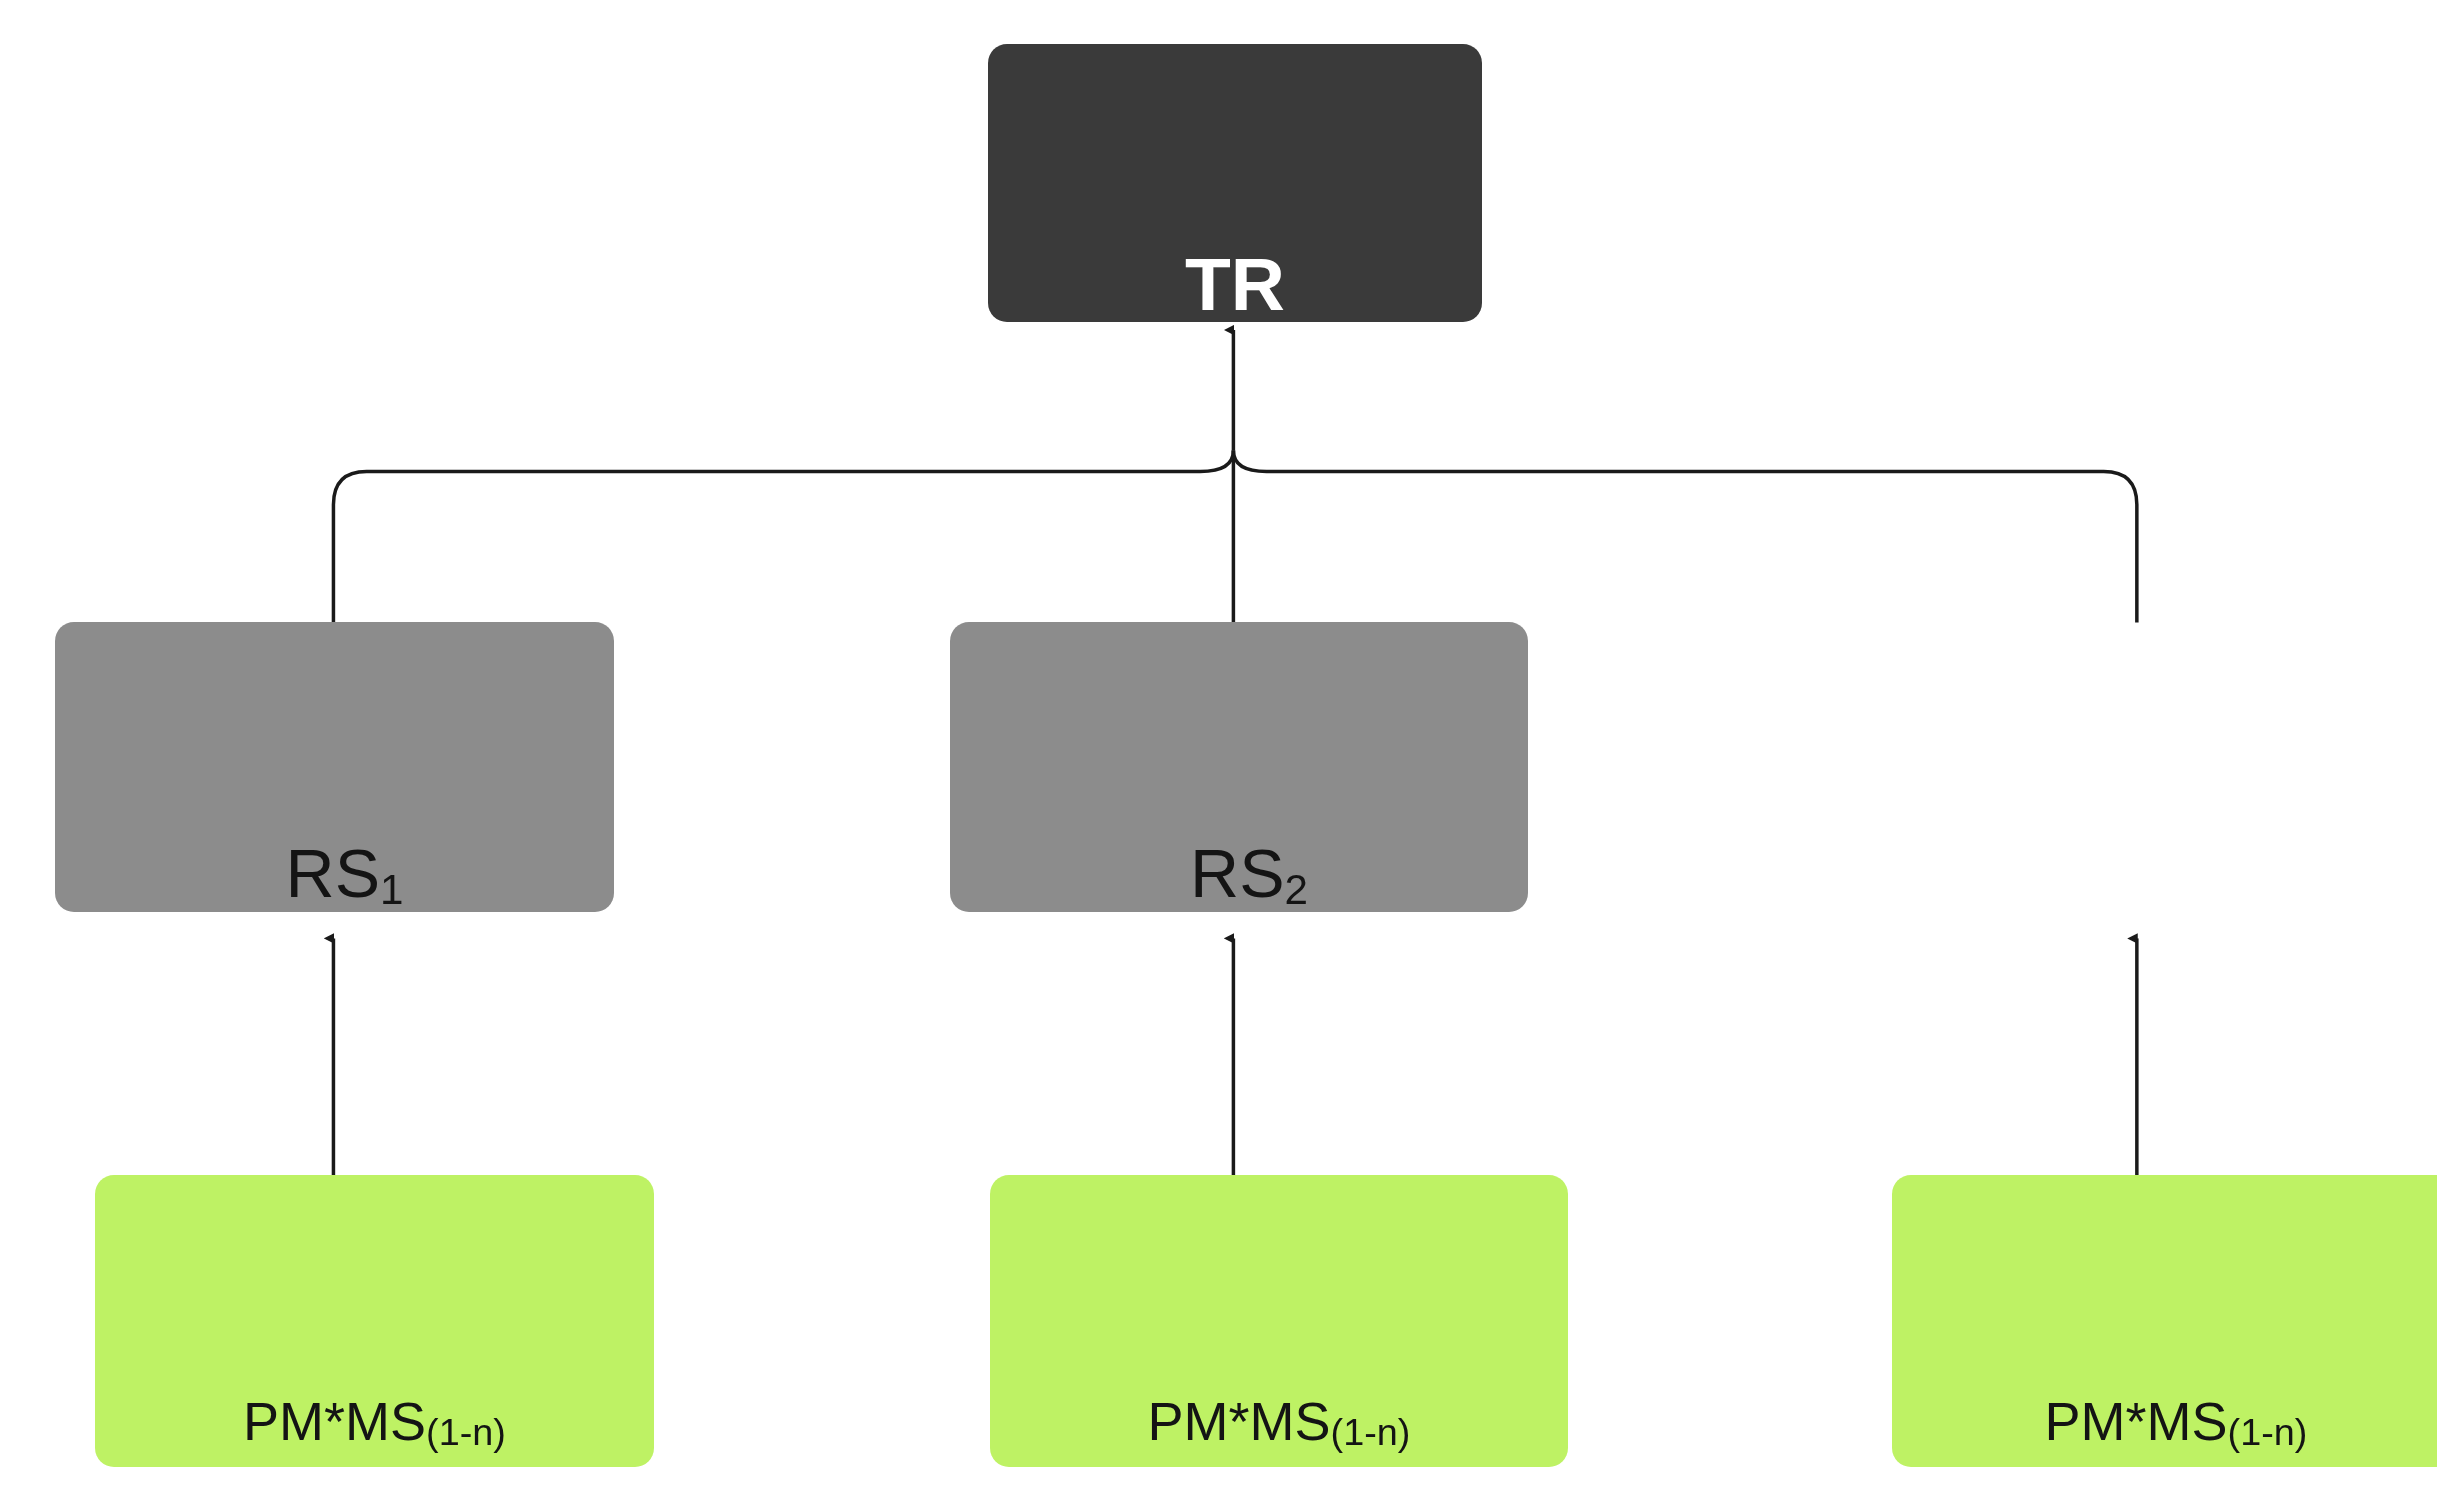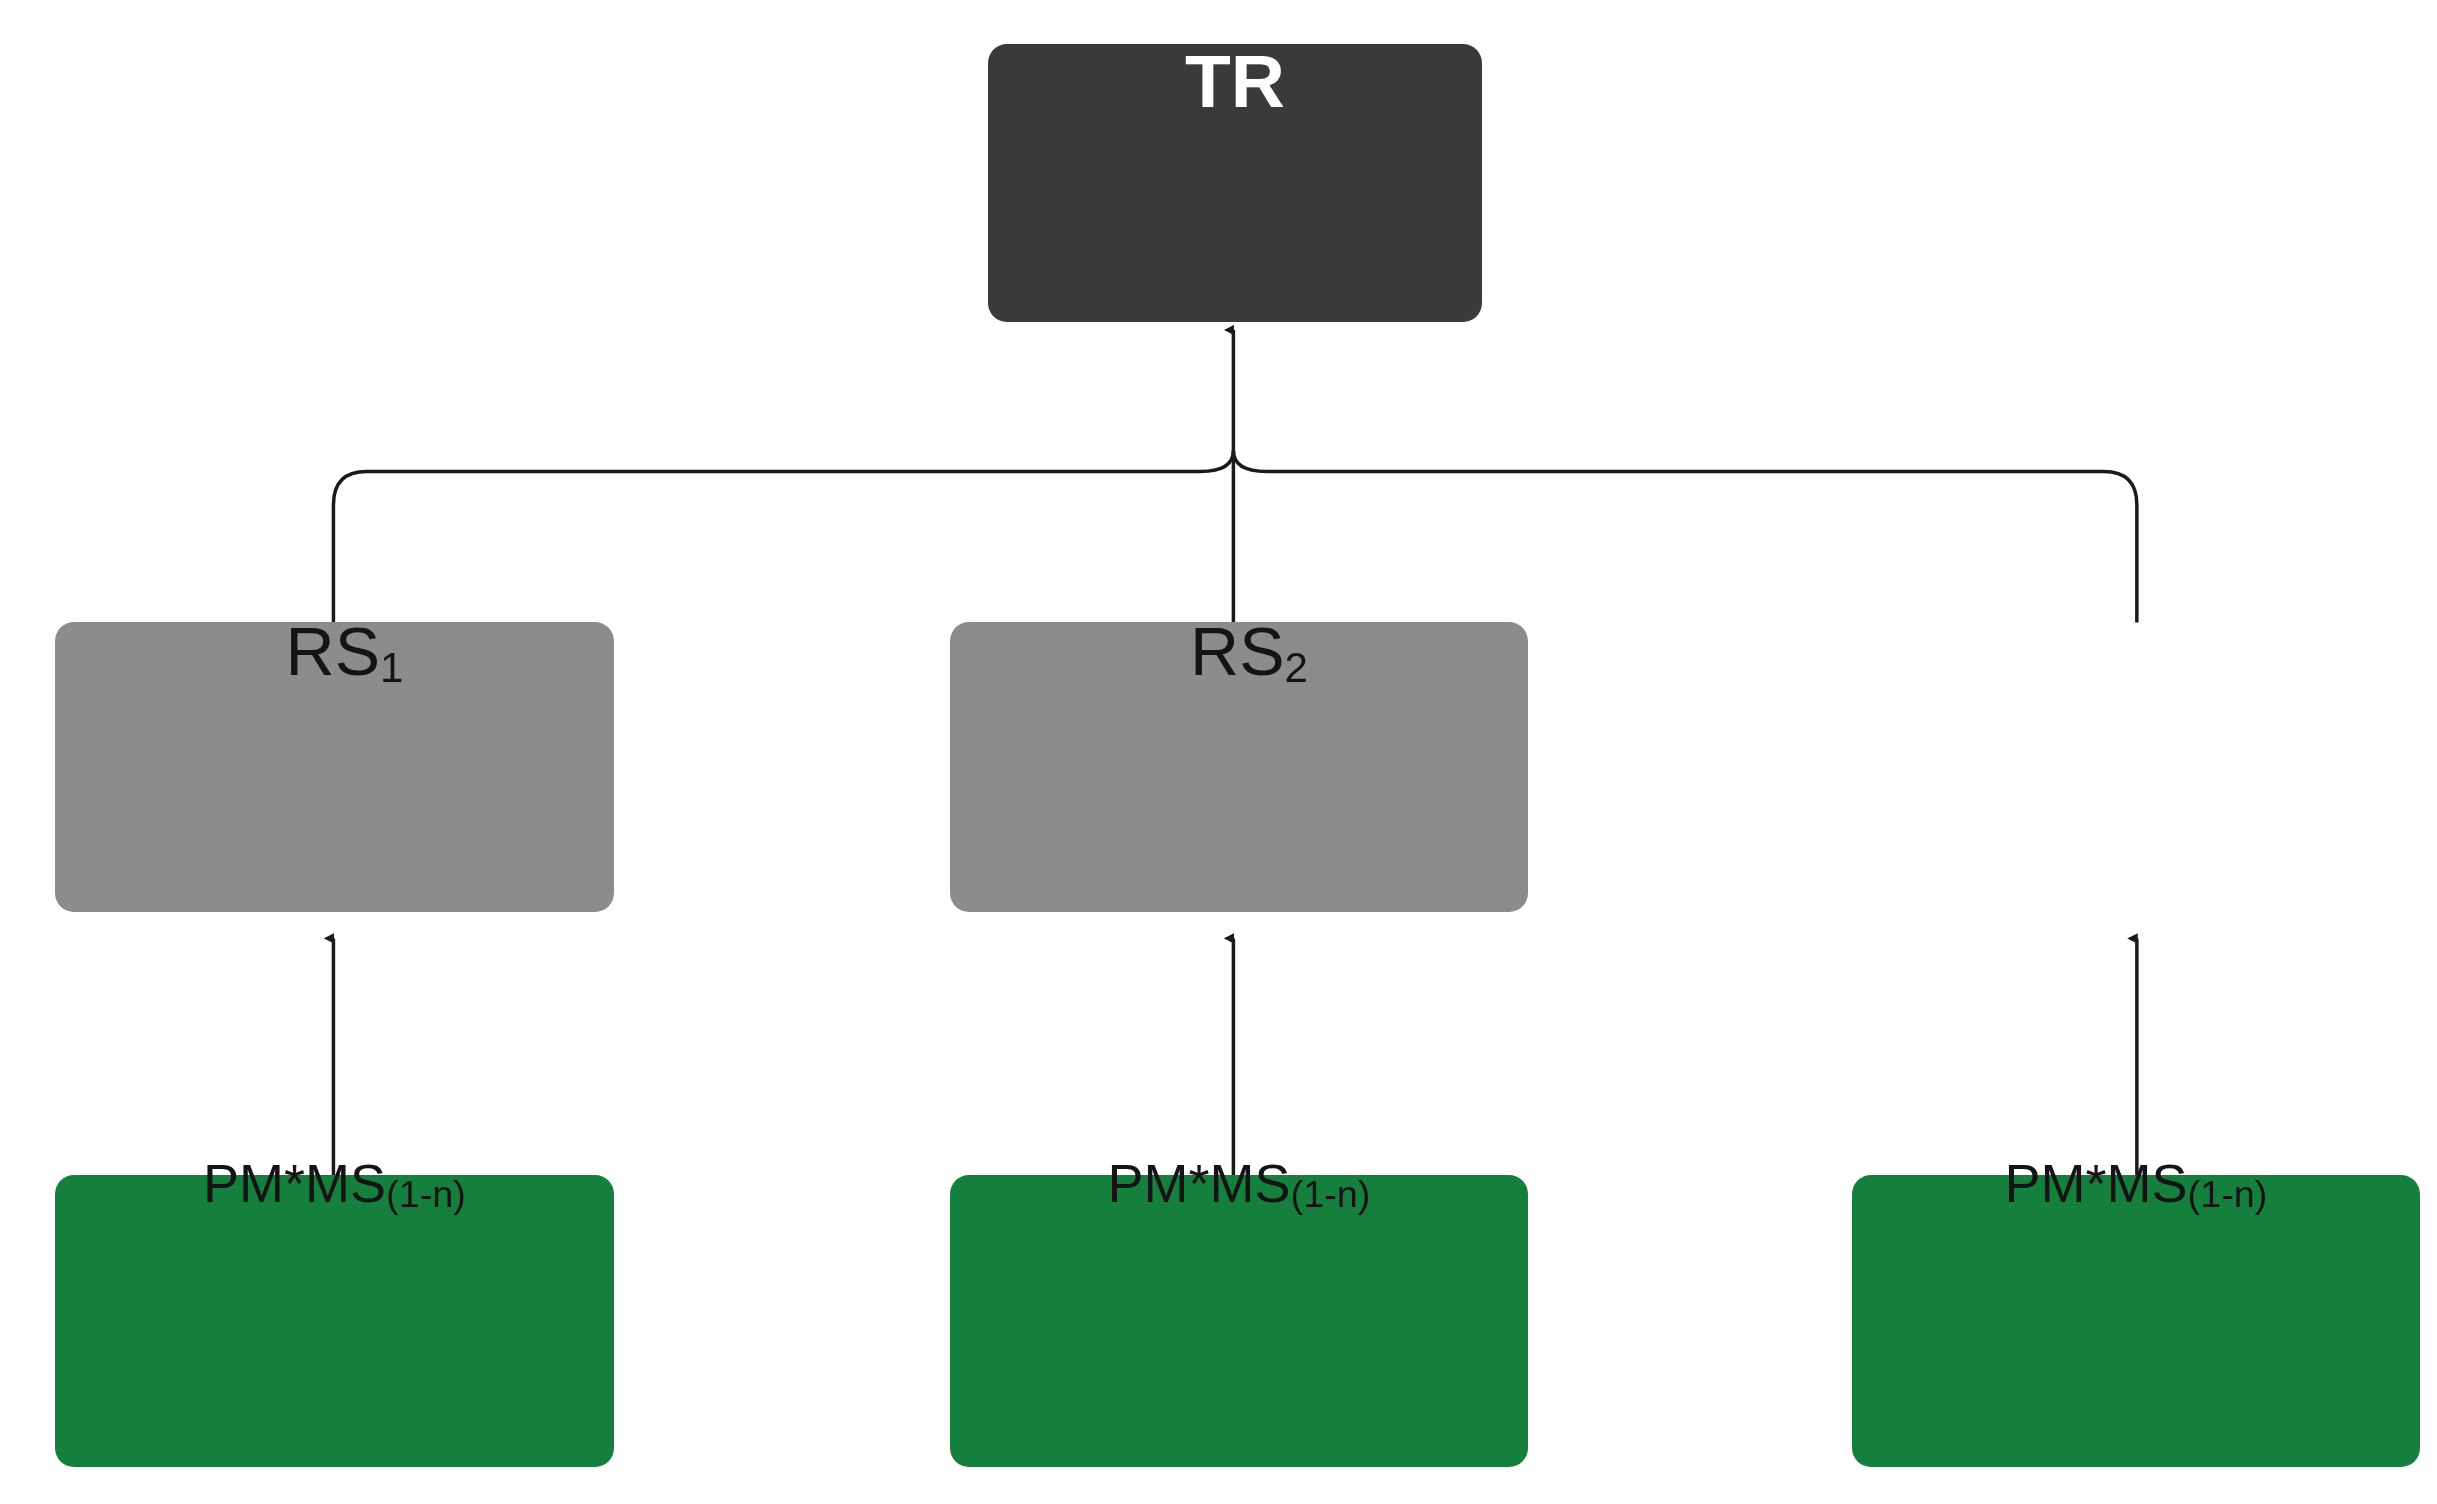--- a/index.html
+++ b/index.html
@@ -24,21 +24,21 @@
     top: 0;
     width: 2438px;
     height: 1505px;
     pointer-events: none;
   }
   .node {
     position: absolute;
     box-sizing: border-box;
     border-radius: 19px;
     display: flex;
-    align-items: flex-start;
+    align-items: flex-end;
     justify-content: center;
     text-align: center;
     line-height: 1;
   }
   .node-label {
     display: inline-block;
     white-space: nowrap;
   }
   .node-label sub {
     font-size: 0.62em;
@@ -64,24 +64,25 @@
     font-weight: normal;
   }
   .node-mid .node-label {
     position: relative;
     top: -5.2px;
     margin-left: 20px;
   }
 
   
   .node-leaf {
-    background: #15803d;
+    background: #bef264;
     color: #141414;
     font-size: 54px;
     font-weight: normal;
+    margin-left: 40px;
   }
   .node-leaf .node-label {
     position: relative;
     top: -19px;
   }
   .node-leaf .node-label sub {
     font-size: 0.70em;
     bottom: -0.13em;
   }
 </style>

